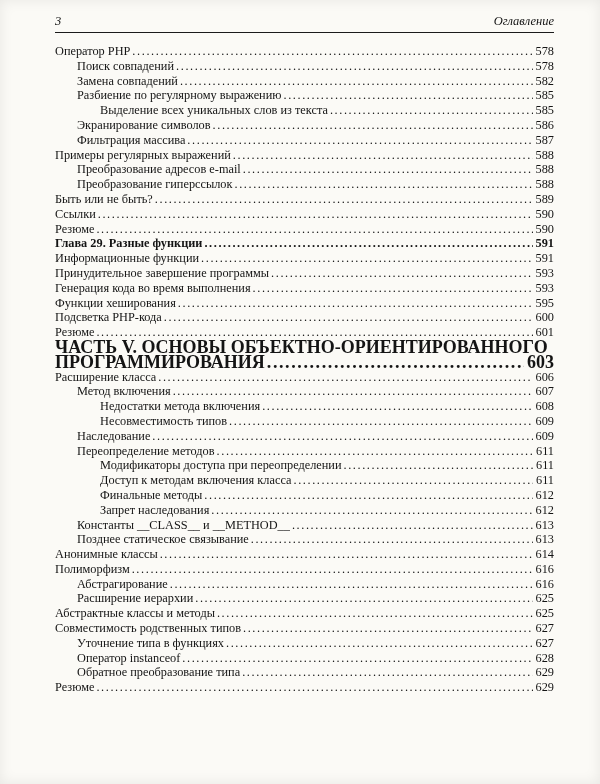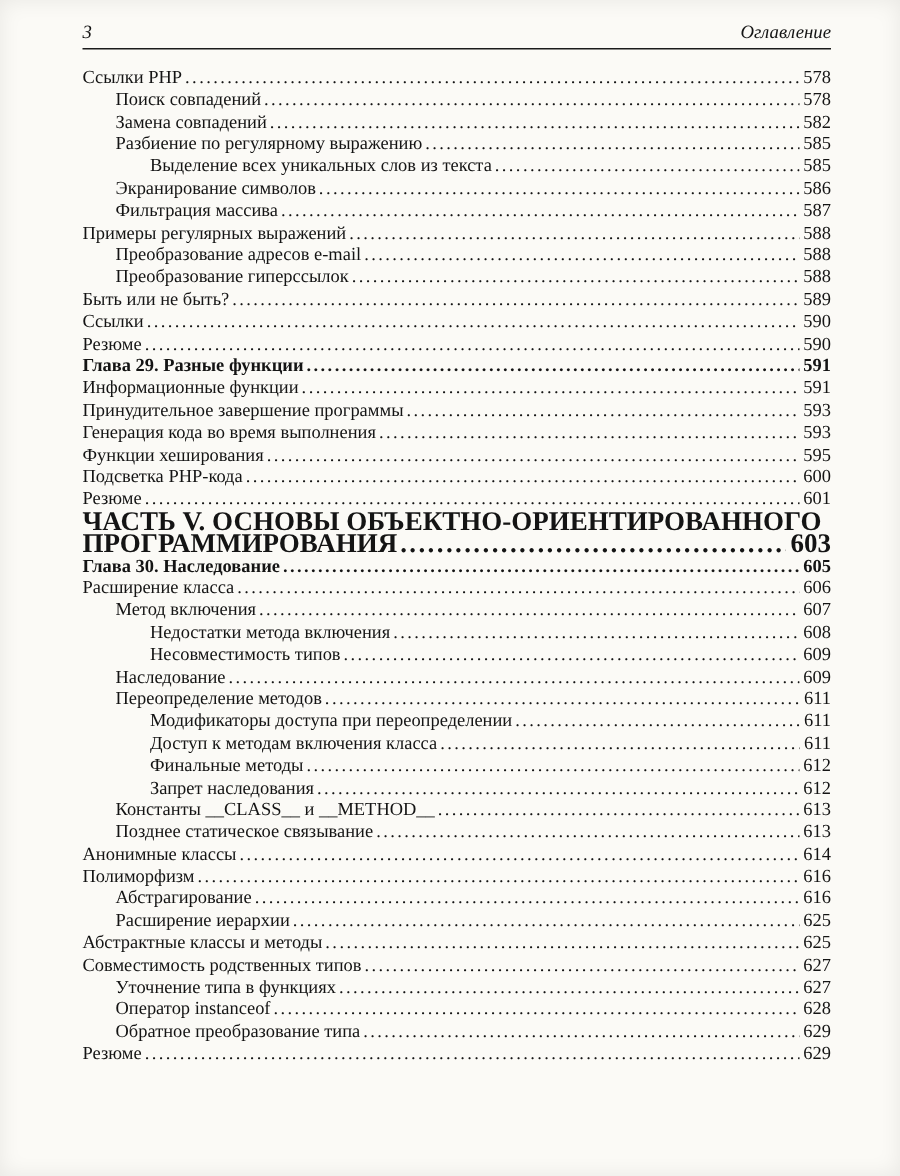--- a/index.html
+++ b/index.html
@@ -59,21 +59,21 @@
 </head>
 <body>
 
 <div class="page">
   <div class="running-head">
     <span class="pageno">3</span>
     <span class="head-title">Оглавление</span>
   </div>
   <div class="toc">
       <div class="entry level-0">
-        <span class="title"><span>Ссылки PHP</span></span>
+        <span class="title"><span>Оператор PHP</span></span>
         <span class="leader"></span>
         <span class="page-num">578</span>
       </div>
       <div class="entry level-1">
         <span class="title"><span>Поиск совпадений</span></span>
         <span class="leader"></span>
         <span class="page-num">578</span>
       </div>
       <div class="entry level-1">
         <span class="title"><span>Замена совпадений</span></span>
@@ -165,25 +165,20 @@
         <span class="leader"></span>
         <span class="page-num">601</span>
       </div>
       <div class="entry level-0 bold part gap">
         <span class="title"><span>ЧАСТЬ V. ОСНОВЫ ОБЪЕКТНО-ОРИЕНТИРОВАННОГО</span></span>
       </div>
       <div class="entry level-0 bold part">
         <span class="title"><span>ПРОГРАММИРОВАНИЯ</span></span>
         <span class="leader"></span>
         <span class="page-num">603</span>
-      </div>
-      <div class="entry level-0 bold gap">
-        <span class="title"><span>Глава 30. Наследование</span></span>
-        <span class="leader"></span>
-        <span class="page-num">605</span>
       </div>
       <div class="entry level-0">
         <span class="title"><span>Расширение класса</span></span>
         <span class="leader"></span>
         <span class="page-num">606</span>
       </div>
       <div class="entry level-1">
         <span class="title"><span>Метод включения</span></span>
         <span class="leader"></span>
         <span class="page-num">607</span>

